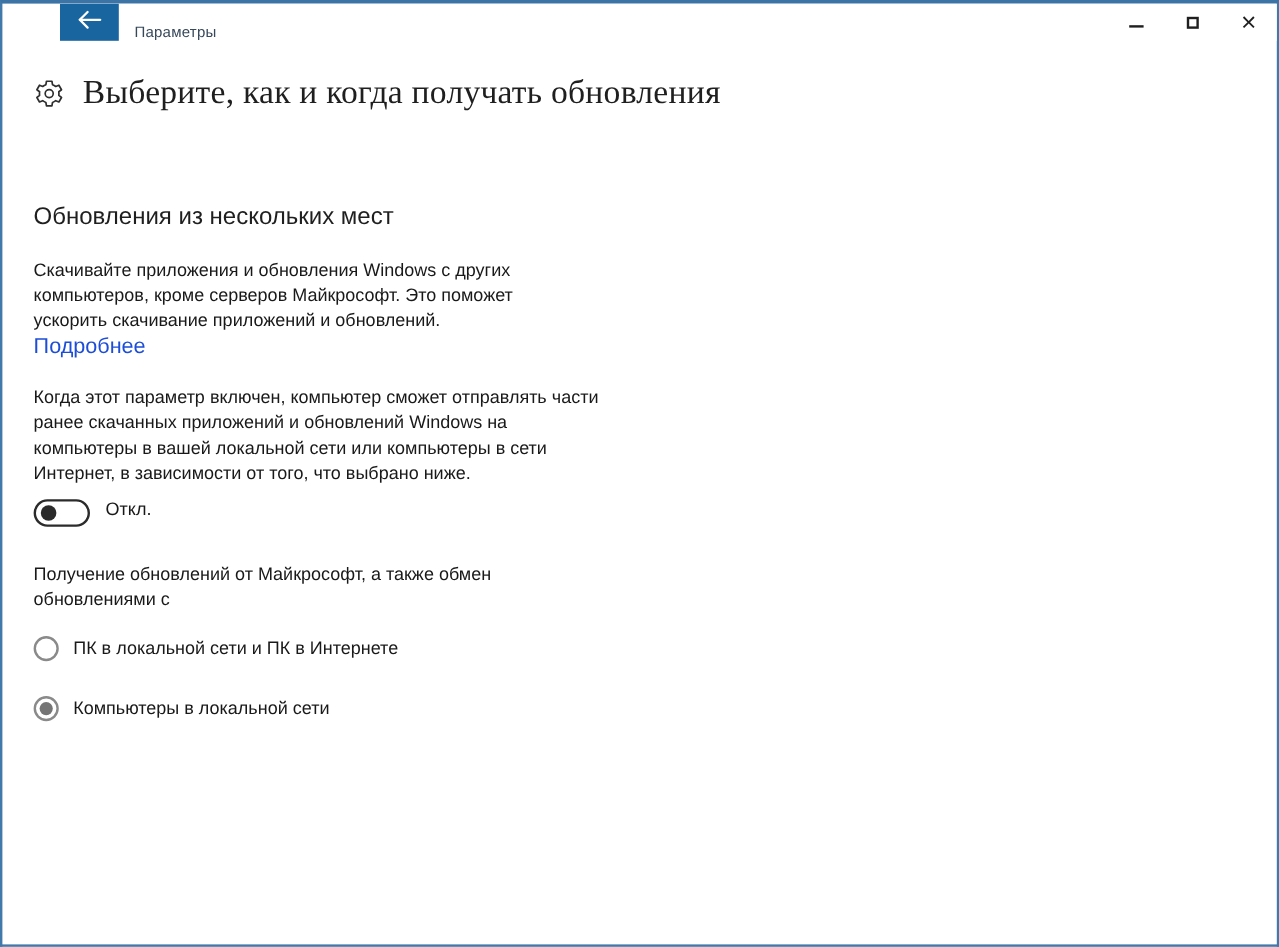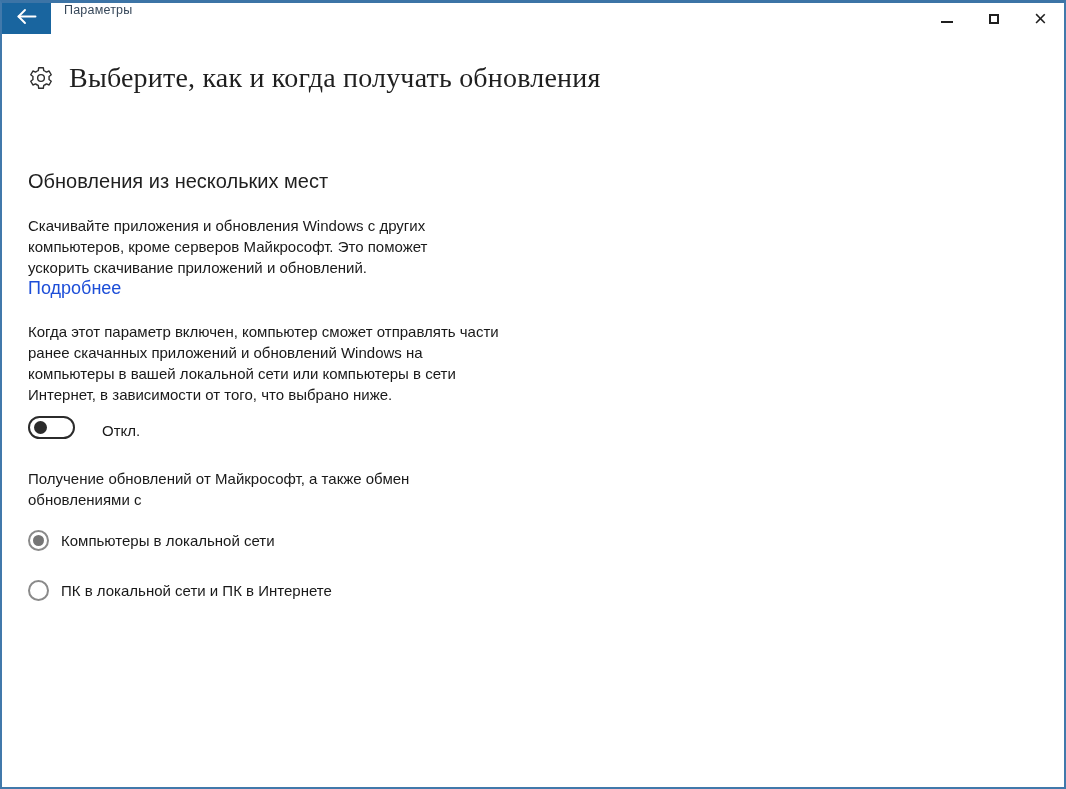--- a/index.html
+++ b/index.html
@@ -12,23 +12,24 @@
     border: 2px solid #4179ab;
     border-top: 3px solid #3c74a6;
     position: relative;
     overflow: hidden;
   }
 
   
   .titlebar {
     height: 31px;
     display: flex;
-    align-items: flex-start;
-    background: #fff;
-    position: relative;
+    align-items: flex-end;
+    background: #fff;
+    position: relative;
+    margin-left: 48px;
   }
   .back-button {
     width: 49px; height: 31px;
     background: #19659f;
     display: flex; align-items: center; justify-content: center;
     flex: 0 0 auto;
     cursor: pointer;
   }
   .app-title {
     margin-left: 13px;
@@ -86,21 +87,21 @@
     font-size: 18px;
     line-height: 21px;
     color: #1d4ed8;
     text-decoration: none;
     cursor: pointer;
   }
 
   
   .toggle-row {
     margin-top: 11px;
-    display: flex; align-items: flex-end; gap: 27px;
+    display: flex; align-items: flex-start; gap: 13px;
   }
   .toggle {
     width: 47px; height: 23px;
     border: 2px solid #2b2b2b;
     border-radius: 12px;
     position: relative;
     cursor: pointer;
     background: #fff;
   }
   .toggle .knob {
@@ -192,23 +193,23 @@
       <div class="toggle">
         <span class="knob"></span>
       </div>
       <span class="toggle-label">Откл.</span>
     </div>
 
     <p class="para share-heading">Получение обновлений от Майкрософт, а также обмен обновлениями с</p>
 
     <div class="radio-group">
       <div class="radio-row">
+        <span class="radio-circle"></span>
+        <span class="radio-label">ПК в локальной сети и ПК в Интернете</span>
+      </div>
+      <div class="radio-row">
         <span class="radio-circle selected"></span>
         <span class="radio-label">Компьютеры в локальной сети</span>
       </div>
-      <div class="radio-row">
-        <span class="radio-circle"></span>
-        <span class="radio-label">ПК в локальной сети и ПК в Интернете</span>
-      </div>
     </div>
 
   </div>
 </div>
 
 </body></html>

